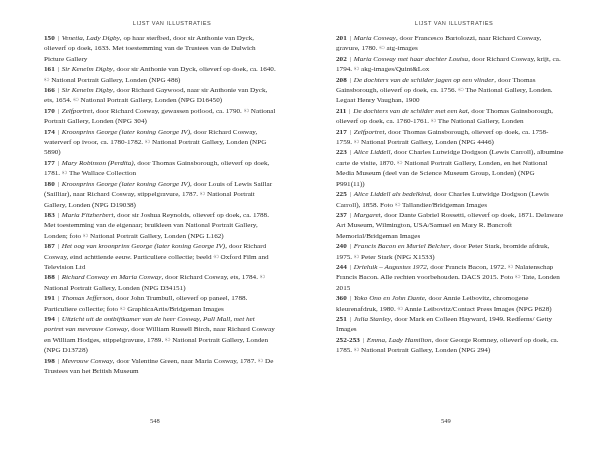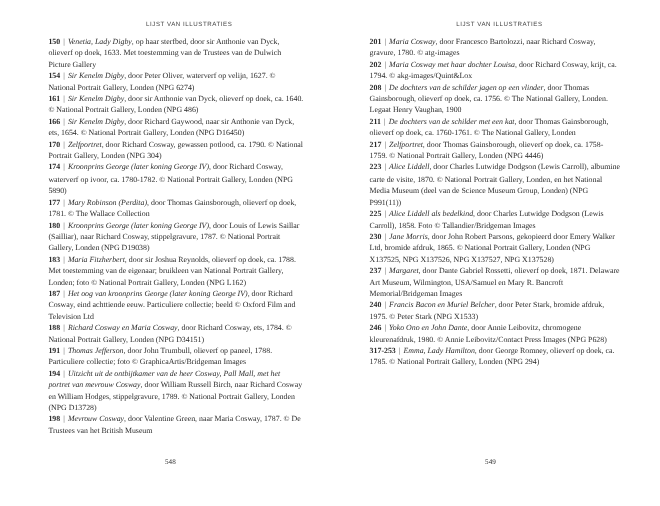--- a/index.html
+++ b/index.html
@@ -21,21 +21,20 @@
   .page.right .folio { left: 141px; }
 </style>
 </head>
 <body>
 
 <div class="spread">
   <div class="page left">
     <div class="running-head">LIJST VAN ILLUSTRATIES</div>
     <div class="entries">
         <p class="entry"><span class="num">150</span><span class="sep"> | </span><span class="title">Venetia, Lady Digby</span><span class="rest">, op haar sterfbed, door sir Anthonie van Dyck, olieverf op doek, 1633. Met toestemming van de Trustees van de Dulwich Picture Gallery</span></p>
-        <p class="entry"><span class="num">154</span><span class="sep"> | </span><span class="title">Sir Kenelm Digby</span><span class="rest">, door Peter Oliver, waterverf op velijn, 1627. © National Portrait Gallery, Londen (NPG 6274)</span></p>
         <p class="entry"><span class="num">161</span><span class="sep"> | </span><span class="title">Sir Kenelm Digby</span><span class="rest">, door sir Anthonie van Dyck, olieverf op doek, ca. 1640. © National Portrait Gallery, Londen (NPG 486)</span></p>
         <p class="entry"><span class="num">166</span><span class="sep"> | </span><span class="title">Sir Kenelm Digby</span><span class="rest">, door Richard Gaywood, naar sir Anthonie van Dyck, ets, 1654. © National Portrait Gallery, Londen (NPG D16450)</span></p>
         <p class="entry"><span class="num">170</span><span class="sep"> | </span><span class="title">Zelfportret</span><span class="rest">, door Richard Cosway, gewassen potlood, ca. 1790. © National Portrait Gallery, Londen (NPG 304)</span></p>
         <p class="entry"><span class="num">174</span><span class="sep"> | </span><span class="title">Kroonprins George (later koning George IV)</span><span class="rest">, door Richard Cosway, waterverf op ivoor, ca. 1780-1782. © National Portrait Gallery, Londen (NPG 5890)</span></p>
         <p class="entry"><span class="num">177</span><span class="sep"> | </span><span class="title">Mary Robinson (Perdita)</span><span class="rest">, door Thomas Gainsborough, olieverf op doek, 1781. © The Wallace Collection</span></p>
         <p class="entry"><span class="num">180</span><span class="sep"> | </span><span class="title">Kroonprins George (later koning George IV)</span><span class="rest">, door Louis of Lewis Saillar (Sailliar), naar Richard Cosway, stippelgravure, 1787. © National Portrait Gallery, Londen (NPG D19038)</span></p>
         <p class="entry"><span class="num">183</span><span class="sep"> | </span><span class="title">Maria Fitzherbert</span><span class="rest">, door sir Joshua Reynolds, olieverf op doek, ca. 1788. Met toestemming van de eigenaar; bruikleen van National Portrait Gallery, Londen; foto © National Portrait Gallery, Londen (NPG L162)</span></p>
         <p class="entry"><span class="num">187</span><span class="sep"> | </span><span class="title">Het oog van kroonprins George (later koning George IV)</span><span class="rest">, door Richard Cosway, eind achttiende eeuw. Particuliere collectie; beeld © Oxford Film and Television Ltd</span></p>
         <p class="entry"><span class="num">188</span><span class="sep"> | </span><span class="title">Richard Cosway en Maria Cosway</span><span class="rest">, door Richard Cosway, ets, 1784. © National Portrait Gallery, Londen (NPG D34151)</span></p>
         <p class="entry"><span class="num">191</span><span class="sep"> | </span><span class="title">Thomas Jefferson</span><span class="rest">, door John Trumbull, olieverf op paneel, 1788. Particuliere collectie; foto © GraphicaArtis/Bridgeman Images</span></p>
@@ -47,21 +46,22 @@
   <div class="page right">
     <div class="running-head">LIJST VAN ILLUSTRATIES</div>
     <div class="entries">
         <p class="entry"><span class="num">201</span><span class="sep"> | </span><span class="title">Maria Cosway</span><span class="rest">, door Francesco Bartolozzi, naar Richard Cosway, gravure, 1780. © atg-images</span></p>
         <p class="entry"><span class="num">202</span><span class="sep"> | </span><span class="title">Maria Cosway met haar dochter Louisa</span><span class="rest">, door Richard Cosway, krijt, ca. 1794. © akg-images/Quint&amp;Lox</span></p>
         <p class="entry"><span class="num">208</span><span class="sep"> | </span><span class="title">De dochters van de schilder jagen op een vlinder</span><span class="rest">, door Thomas Gainsborough, olieverf op doek, ca. 1756. © The National Gallery, Londen. Legaat Henry Vaughan, 1900</span></p>
         <p class="entry"><span class="num">211</span><span class="sep"> | </span><span class="title">De dochters van de schilder met een kat</span><span class="rest">, door Thomas Gainsborough, olieverf op doek, ca. 1760-1761. © The National Gallery, Londen</span></p>
         <p class="entry"><span class="num">217</span><span class="sep"> | </span><span class="title">Zelfportret</span><span class="rest">, door Thomas Gainsborough, olieverf op doek, ca. 1758-1759. © National Portrait Gallery, Londen (NPG 4446)</span></p>
         <p class="entry"><span class="num">223</span><span class="sep"> | </span><span class="title">Alice Liddell</span><span class="rest">, door Charles Lutwidge Dodgson (Lewis Carroll), albumine carte de visite, 1870. © National Portrait Gallery, Londen, en het National Media Museum (deel van de Science Museum Group, Londen) (NPG P991(11))</span></p>
         <p class="entry"><span class="num">225</span><span class="sep"> | </span><span class="title">Alice Liddell als bedelkind</span><span class="rest">, door Charles Lutwidge Dodgson (Lewis Carroll), 1858. Foto © Tallandier/Bridgeman Images</span></p>
-        <p class="entry"><span class="num">230</span><span class="sep"> | </span><span class="title">Jane Morris</span><span class="rest">, door John Robert Parsons, gekopieerd door Emery Walker Ltd, bromide afdruk, 1865. © National Portrait Gallery, Londen (NPG X137525, NPG X137526, NPG X137527, NPG X137528)</span></p>
         <p class="entry"><span class="num">237</span><span class="sep"> | </span><span class="title">Margaret</span><span class="rest">, door Dante Gabriel Rossetti, olieverf op doek, 1871. Delaware Art Museum, Wilmington, USA/Samuel en Mary R. Bancroft Memorial/Bridgeman Images</span></p>
         <p class="entry"><span class="num">240</span><span class="sep"> | </span><span class="title">Francis Bacon en Muriel Belcher</span><span class="rest">, door Peter Stark, bromide afdruk, 1975. © Peter Stark (NPG X1533)</span></p>
-        <p class="entry"><span class="num">246</span><span class="sep"> | </span><span class="title">Yoko Ono en John Dante</span><span class="rest">, door Annie Leibovitz, chromogene kleurenafdruk, 1980. © Annie Leibovitz/Contact Press Images (NPG P628)</span></p>
-        <p class="entry"><span class="num">317-253</span><span class="sep"> | </span><span class="title">Emma, Lady Hamilton</span><span class="rest">, door George Romney, olieverf op doek, ca. 1785. © National Portrait Gallery, Londen (NPG 294)</span></p>
+        <p class="entry"><span class="num">244</span><span class="sep"> | </span><span class="title">Drieluik – Augustus 1972</span><span class="rest">, door Francis Bacon, 1972. © Nalatenschap Francis Bacon. Alle rechten voorbehouden. DACS 2015. Foto © Tate, Londen 2015</span></p>
+        <p class="entry"><span class="num">360</span><span class="sep"> | </span><span class="title">Yoko Ono en John Dante</span><span class="rest">, door Annie Leibovitz, chromogene kleurenafdruk, 1980. © Annie Leibovitz/Contact Press Images (NPG P628)</span></p>
+        <p class="entry"><span class="num">251</span><span class="sep"> | </span><span class="title">Julia Stanley</span><span class="rest">, door Mark en Colleen Hayward, 1949. Redferns/ Getty Images</span></p>
+        <p class="entry"><span class="num">252-253</span><span class="sep"> | </span><span class="title">Emma, Lady Hamilton</span><span class="rest">, door George Romney, olieverf op doek, ca. 1785. © National Portrait Gallery, Londen (NPG 294)</span></p>
       </div>
     <div class="folio">549</div>
   </div>
 </div>
 
 </body></html>

